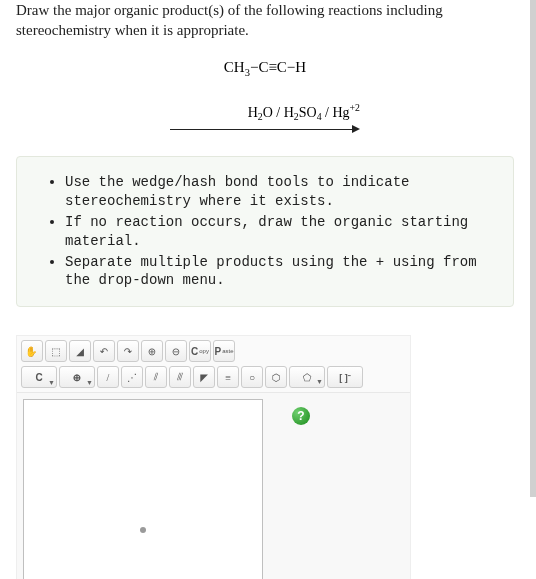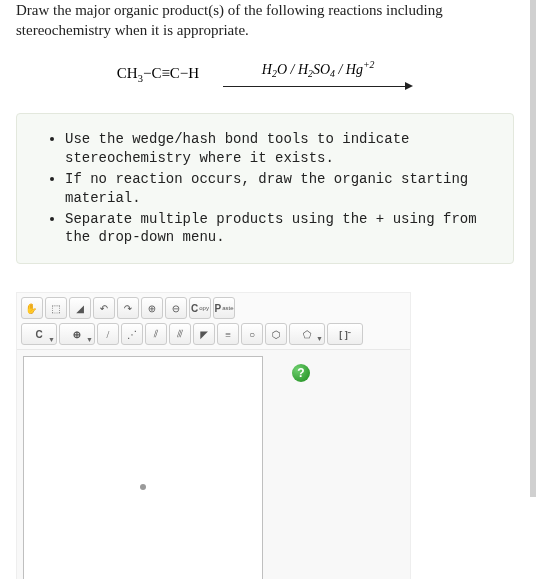--- a/index.html
+++ b/index.html
@@ -24,25 +24,26 @@
     line-height: 1.35;
     margin-bottom: 10px;
   }
   .reaction {
     display: flex;
     align-items: center;
     justify-content: center;
     gap: 24px;
     margin: 18px 0 22px 0;
     font-size: 15px;
+    flex-direction: column;
   }
   .reagent { font-family: Georgia, serif; }
   sub { font-size: 0.7em; vertical-align: sub; }
   sup { font-size: 0.7em; vertical-align: super; }
-  .arrow-wrap { text-align: center; font-style: italic; }
+  .arrow-wrap { text-align: right; }
   .arrow-label { font-size: 14px; margin-bottom: 2px; }
   .arrow-line {
     width: 190px;
     height: 10px;
     position: relative;
   }
   .arrow-line::before {
     content: "";
     position: absolute;
     left: 0; right: 6px; top: 50%;

